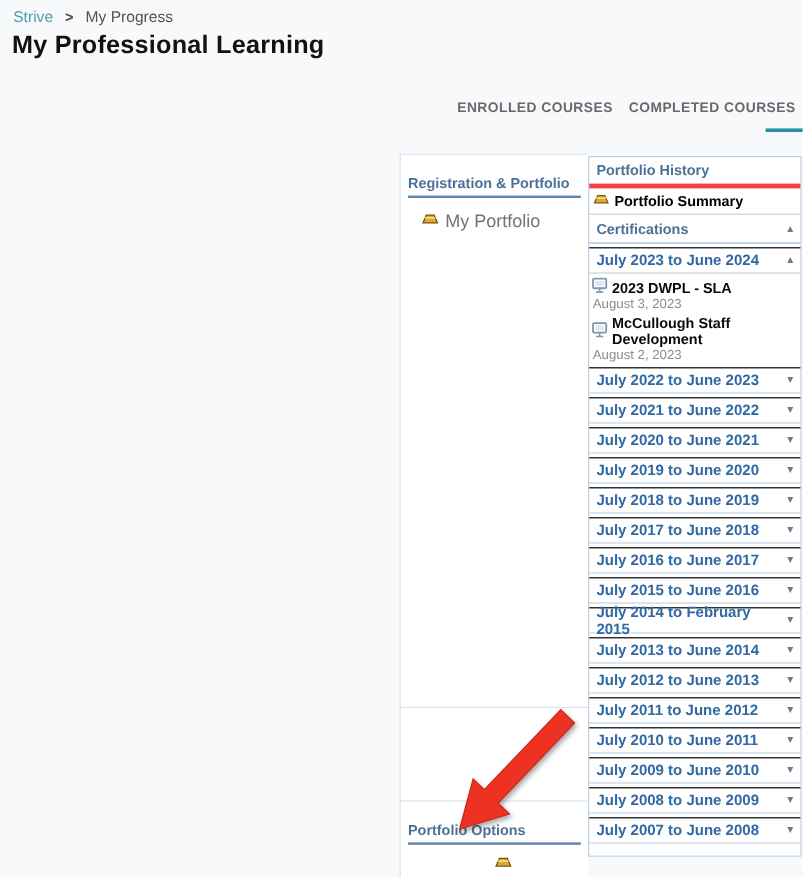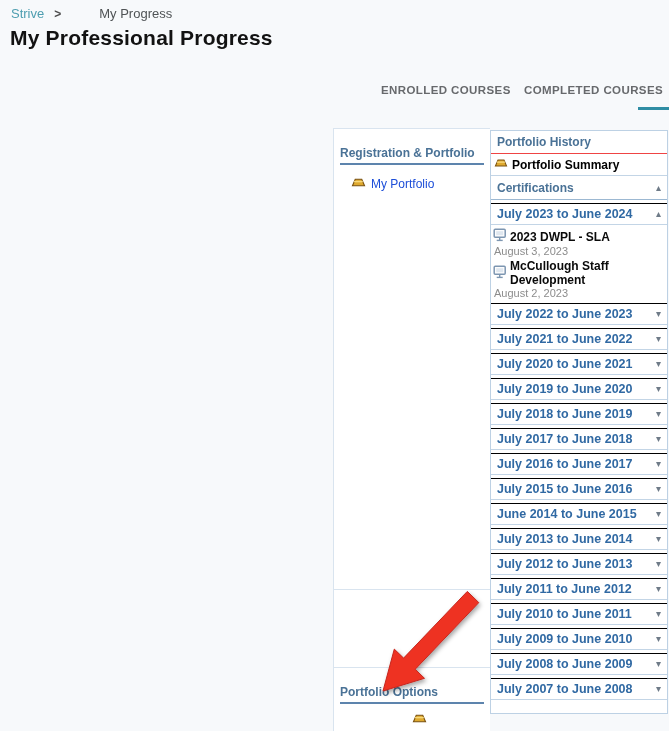--- a/index.html
+++ b/index.html
@@ -1,41 +1,41 @@
 <!DOCTYPE html>
 <html><head>
 <meta charset="utf-8">
 <style>
   html,body{margin:0;padding:0;}
   body{width:669px;height:731px;overflow:hidden;background:#f7f9fb;
        font-family:"Liberation Sans","DejaVu Sans",sans-serif;position:relative;}
   .breadcrumb{position:absolute;left:11px;top:6px;font-size:13px;display:flex;align-items:center;gap:10px;}
   .crumb-link{color:#4e9eb0;text-decoration:none;cursor:pointer;}
   .crumb-sep{color:#4d4d4d;font-weight:bold;font-size:12px;}
-  .crumb-current{color:#4f5355;margin-left:28px;}
+  .crumb-current{color:#4f5355;}
   .page-title{position:absolute;left:10px;top:26px;margin:0;font-size:21px;font-weight:bold;color:#121212;letter-spacing:0.2px;}
   .tab{position:absolute;top:84px;font-size:11.5px;font-weight:bold;color:#67696c;letter-spacing:0.4px;white-space:nowrap;cursor:pointer;padding-left:36px;}
   .tab.active{color:#31809c;}
   .tab-underline{position:absolute;left:638px;top:107px;width:31px;height:3px;background:#2f8da4;}
 
   
   .left-col{position:absolute;left:333px;top:128px;width:157px;height:603px;background:#ffffff;
             border-left:1px solid #d9e4ef;border-top:1px solid #d9e4ef;box-sizing:border-box;}
   .section-header{margin:17px 6px 0 6px;padding-bottom:3px;border-bottom:2px solid #5d84ad;
                   color:#4a7296;font-size:12px;font-weight:bold;}
   .reg-section{height:444px;border-bottom:1px solid #d9e4ef;box-sizing:border-box;}
   .left-gap{height:78px;border-bottom:1px solid #d9e4ef;box-sizing:border-box;}
-  .left-item{display:flex;align-items:center;gap:5px;margin:11px 0 0 17px;font-size:12px;color:#1d4ed8;cursor:pointer;}
+  .left-item{display:flex;align-items:center;gap:5px;margin:11px 0 0 17px;font-size:15px;color:#737373;cursor:pointer;}
   .opt-item{display:flex;align-items:center;gap:5px;margin:8px 0 0 15px;font-size:12px;color:#1c1c1c;cursor:pointer;flex-direction:column;}
 
   
   .right-panel{position:absolute;left:490px;top:130px;width:178px;height:584px;background:#ffffff;
                border:1px solid #bdd1e4;box-sizing:border-box;}
   .hdr-row{display:flex;justify-content:space-between;align-items:center;height:22px;
-           border-bottom:1px solid #ef4444;color:#4a7296;font-weight:bold;font-size:12px;padding:0 6px;}
+           border-bottom:4px solid #ef4444;color:#4a7296;font-weight:bold;font-size:12px;padding:0 6px;}
   .summary-row{display:flex;align-items:center;gap:4px;height:21px;border-bottom:1px solid #c3d5e6;
                color:#000;font-weight:bold;font-size:12px;padding:0 3px;cursor:pointer;}
   .cert-row{display:flex;justify-content:space-between;align-items:center;height:23px;
             border-bottom:1px solid #9cb8d2;color:#4a7296;font-weight:bold;font-size:12px;
             padding:0 6px;margin-bottom:3px;cursor:pointer;}
   .year-row{display:flex;justify-content:space-between;align-items:center;height:20px;
             border-top:1px solid #000000;border-bottom:1px solid #c3d5e6;margin-bottom:3px;
             padding:0 6px;color:#3069a3;font-weight:bold;font-size:12.5px;box-sizing:content-box;cursor:pointer;}
   .caret{color:#6f7b88;font-size:10px;line-height:1;}
   .entry{display:flex;align-items:center;gap:3px;font-weight:bold;font-size:12px;color:#0a0a0a;
@@ -47,21 +47,21 @@
 </style>
 </head>
 <body>
 
 <div class="breadcrumb">
   <a class="crumb-link">Strive</a>
   <span class="crumb-sep">&gt;</span>
   <span class="crumb-current">My Progress</span>
 </div>
 
-<h1 class="page-title">My Professional Progress</h1>
+<h1 class="page-title">My Professional Learning</h1>
 
 <div class="tab" style="left:345px;">ENROLLED COURSES</div>
 <div class="tab" style="left:488px;">COMPLETED COURSES</div>
 <div class="tab active" style="left:638px;width:31px;overflow:hidden;">PORTFOLIO</div>
 <div class="tab-underline"></div>
 
 <div class="left-col">
   <div class="reg-section">
     <div class="section-header">Registration &amp; Portfolio</div>
     <div class="left-item">
@@ -176,21 +176,21 @@
         <span>July 2016 to June 2017</span>
         <span class="caret">▾</span>
       </div>
 
       <div class="year-row">
         <span>July 2015 to June 2016</span>
         <span class="caret">▾</span>
       </div>
 
       <div class="year-row">
-        <span>June 2014 to June 2015</span>
+        <span>July 2014 to February 2015</span>
         <span class="caret">▾</span>
       </div>
 
       <div class="year-row">
         <span>July 2013 to June 2014</span>
         <span class="caret">▾</span>
       </div>
 
       <div class="year-row">
         <span>July 2012 to June 2013</span>

